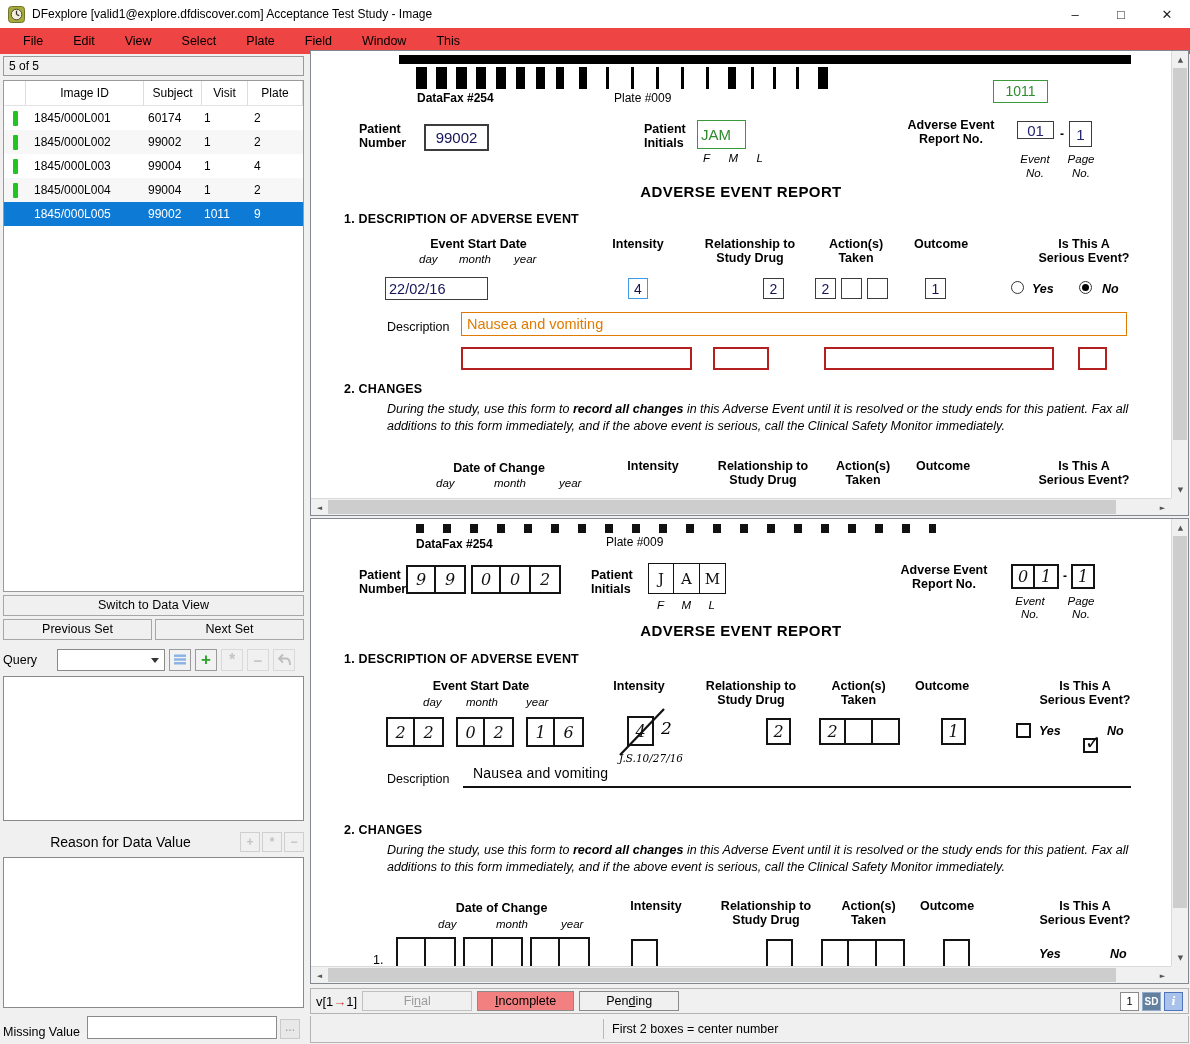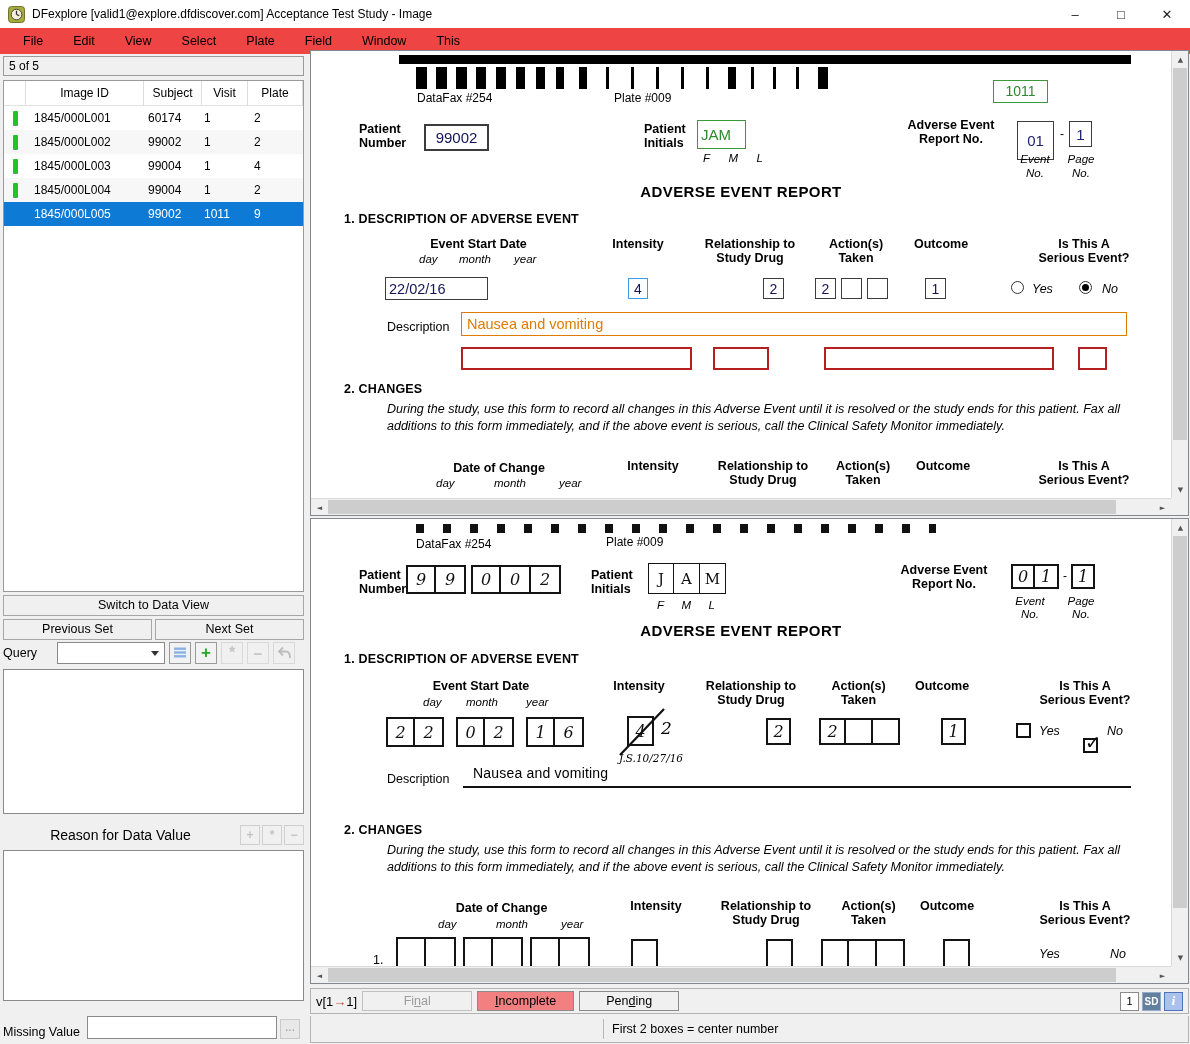--- a/index.html
+++ b/index.html
@@ -1,19 +1,19 @@
 <!DOCTYPE html>
 <html><head>
 <meta charset="utf-8">
 <style>
 *{box-sizing:border-box;margin:0;padding:0}
 html,body{width:1190px;height:1044px}
 body{font-family:"Liberation Sans",sans-serif;font-size:12px;color:#000;background:#f0f0f0;position:relative;overflow:hidden}
 .abs{position:absolute}
-.b{font-weight:normal}
+.b{font-weight:bold}
 .it{font-style:italic}
 .ctr{text-align:center}
 
 
 .titlebar{height:28px;background:#fff;display:flex;align-items:center;padding-left:8px;gap:7px}
 .title-text{font-size:12px}
 .win-controls{margin-left:auto;display:flex}
 .win-btn{width:46px;height:28px;display:flex;align-items:center;justify-content:center;font-size:13px;color:#222}
 .menubar{height:26px;background:#ef4444;display:flex;align-items:center;padding-left:8px}
 .menu-item{padding:4px 15px 5px 15px;font-size:12.5px}
@@ -29,21 +29,21 @@
 .lb-row.sel{background:#0d7ad5;color:#fff}
 .c-ind{width:22px;display:flex;justify-content:center}
 .c-id{width:118px;padding-left:8px}
 .c-sub{width:58px;padding-left:4px}
 .c-vis{width:46px;padding-left:2px}
 .c-pla{flex:1;padding-left:6px}
 .lb-header .c-id,.lb-header .c-sub,.lb-header .c-vis,.lb-header .c-pla{padding:0}
 .ind{width:5px;height:15px;background:#21c421;border-radius:1px}
 .btn-row{display:flex;gap:3px;margin-top:3px}
 .btn{flex:1;height:21px;background:#f0f0f0;border:1px solid #a6a6a6;text-align:center;line-height:19px;font-size:12.5px}
-.query-row{display:flex;align-items:center;margin-top:2px;gap:4px}
+.query-row{display:flex;align-items:center;margin-top:9px;gap:4px}
 .q-label{width:50px;font-size:12.5px}
 .combo{width:108px;height:22px;border:1px solid #8a8a8a;background:#fff;position:relative}
 .combo .arr{position:absolute;right:5px;top:8px;width:0;height:0;border-left:4px solid transparent;border-right:4px solid transparent;border-top:5px solid #333}
 .icon-btn{width:22px;height:22px;border:1px solid #9a9a9a;background:#f2f2f2;display:flex;align-items:center;justify-content:center}
 .icon-btn.flat{border-color:#d9d9d9;background:#f0f0f0;color:#c2c2c2}
 .glyph-plus{color:#2aa52a;font-size:17px;font-weight:bold;line-height:14px}
 .glyph-star{color:#c4c4c4;font-size:16px;font-weight:bold;line-height:20px}
 .glyph-minus{color:#c4c4c4;font-size:15px;font-weight:bold}
 .textarea{border:1px solid #8a8a8a;background:#fff;margin-top:5px}
 .reason-row{display:flex;align-items:center;margin-top:11px}
@@ -276,21 +276,21 @@
     <div class="abs fsmall" style="left:392px;top:101px;width:60px;display:flex;justify-content:space-between">
       <span>F</span>
         <span>M</span>
         <span>L</span>
     </div>
 
     <div class="abs flabel ctr" style="left:580px;top:67px;width:120px">
       <span style="display:block">Adverse Event</span>
       <span style="display:block">Report No.</span>
     </div>
-    <div class="abs vbox" style="left:706px;top:70px;width:37px;height:39px;font-size:15px;color:#20246e">01</div>
+    <div class="abs vbox" style="left:706px;top:70px;width:37px;height:18px;font-size:15px;color:#20246e">01</div>
     <span class="abs b" style="left:749px;top:76px">-</span>
     <div class="abs vbox" style="left:758px;top:70px;width:23px;height:26px;font-size:15px;color:#20246e">1</div>
     <div class="abs fsmall ctr" style="left:700px;top:101px;width:48px;line-height:14px">
       <span style="display:block">Event</span>
         <span style="display:block">No.</span>
     </div>
     <div class="abs fsmall ctr" style="left:753px;top:101px;width:34px;line-height:14px">
       <span style="display:block">Page</span>
         <span style="display:block">No.</span>
     </div>

